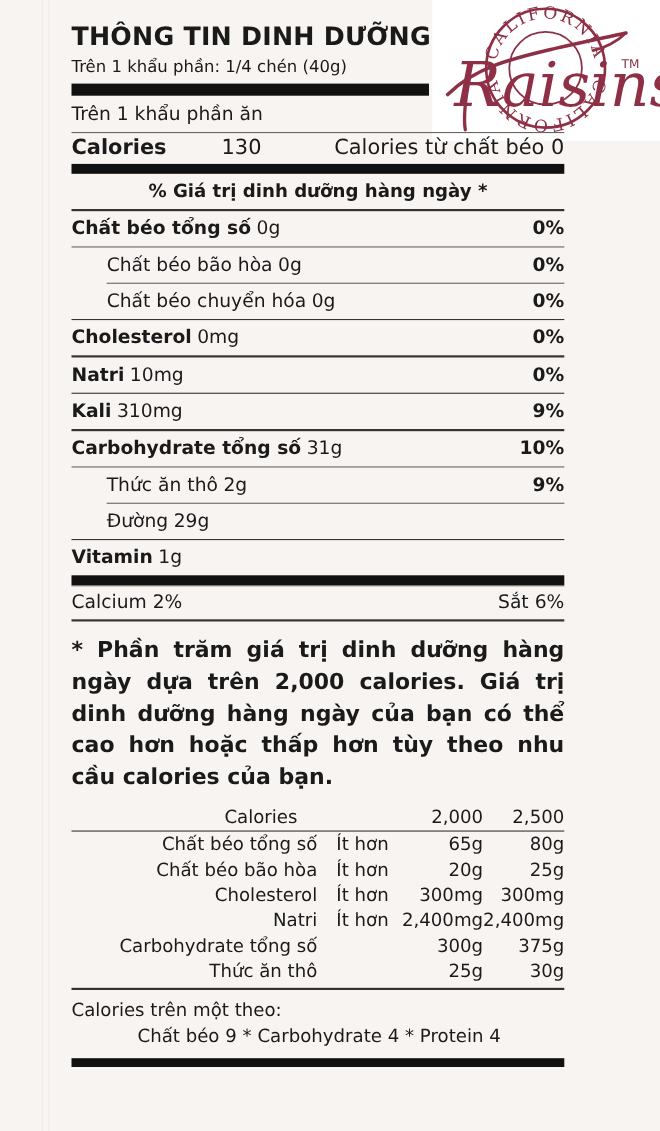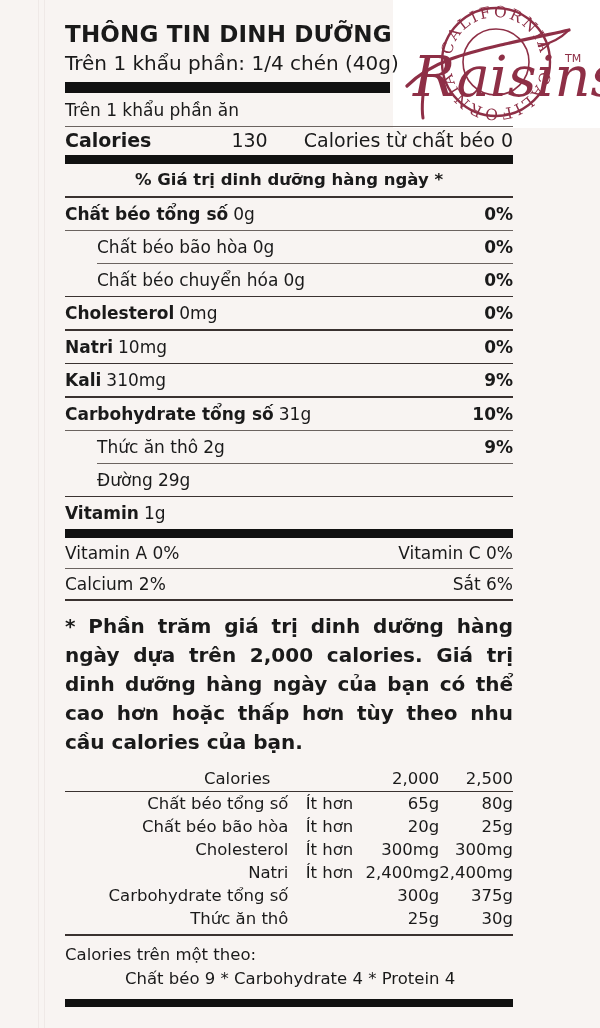--- a/index.html
+++ b/index.html
@@ -50,21 +50,21 @@
   
   .title {
     font-size: 23px;
     font-weight: bold;
     letter-spacing: .2px;
     line-height: 1.1;
     margin: 0 0 4px 0;
     white-space: nowrap;
   }
   .serving {
-    font-size: 20px;
+    font-size: 15px;
     line-height: 1.25;
     margin: 0;
     white-space: nowrap;
   }
 
   .bar-thick {
     height: 11px;
     background: #111;
     margin: 6px 0 0 0;
   }
@@ -77,21 +77,21 @@
   }
 
   .cal-row {
     display: flex;
     align-items: baseline;
     font-size: 19px;
     padding: 2px 0 4px 0;
   }
   .cal-row .cal-word { font-weight: bold; }
   .cal-row .cal-num {
-    margin-left: 80px;
+    margin-left: 50px;
     font-weight: normal;
   }
   .cal-row .cal-fat {
     margin-left: auto;
     font-weight: normal;
   }
 
   .rule-thin   { height: 1.5px; background: #3a3230; }
   .rule-hair   { height: 1px;   background: #6b6360; }
   .rule-black  { height: 9px;   background: #111; }
@@ -283,24 +283,20 @@
   <div class="rule-thin"></div>
 
   <div class="nrow">
     <span class="nm">Vitamin</span>
     <span class="amt">1g</span>
     <span class="pct"></span>
   </div>
 
   <div class="rule-black"></div>
 
-  <div class="vrow">
-    <span class="left">Vitamin A 0%</span>
-    <span class="right">Vitamin C 0%</span>
-  </div>
   <div class="rule-hair"></div>
 
   <div class="vrow">
     <span class="left">Calcium 2%</span>
     <span class="right">Sắt 6%</span>
   </div>
   <div class="rule-thin"></div>
 
   <div class="footnote">* Phần trăm giá trị dinh dưỡng hàng ngày dựa trên 2,000 calories. Giá trị dinh dưỡng hàng ngày của bạn có thể cao hơn hoặc thấp hơn tùy theo nhu cầu calories của bạn.</div>
 

